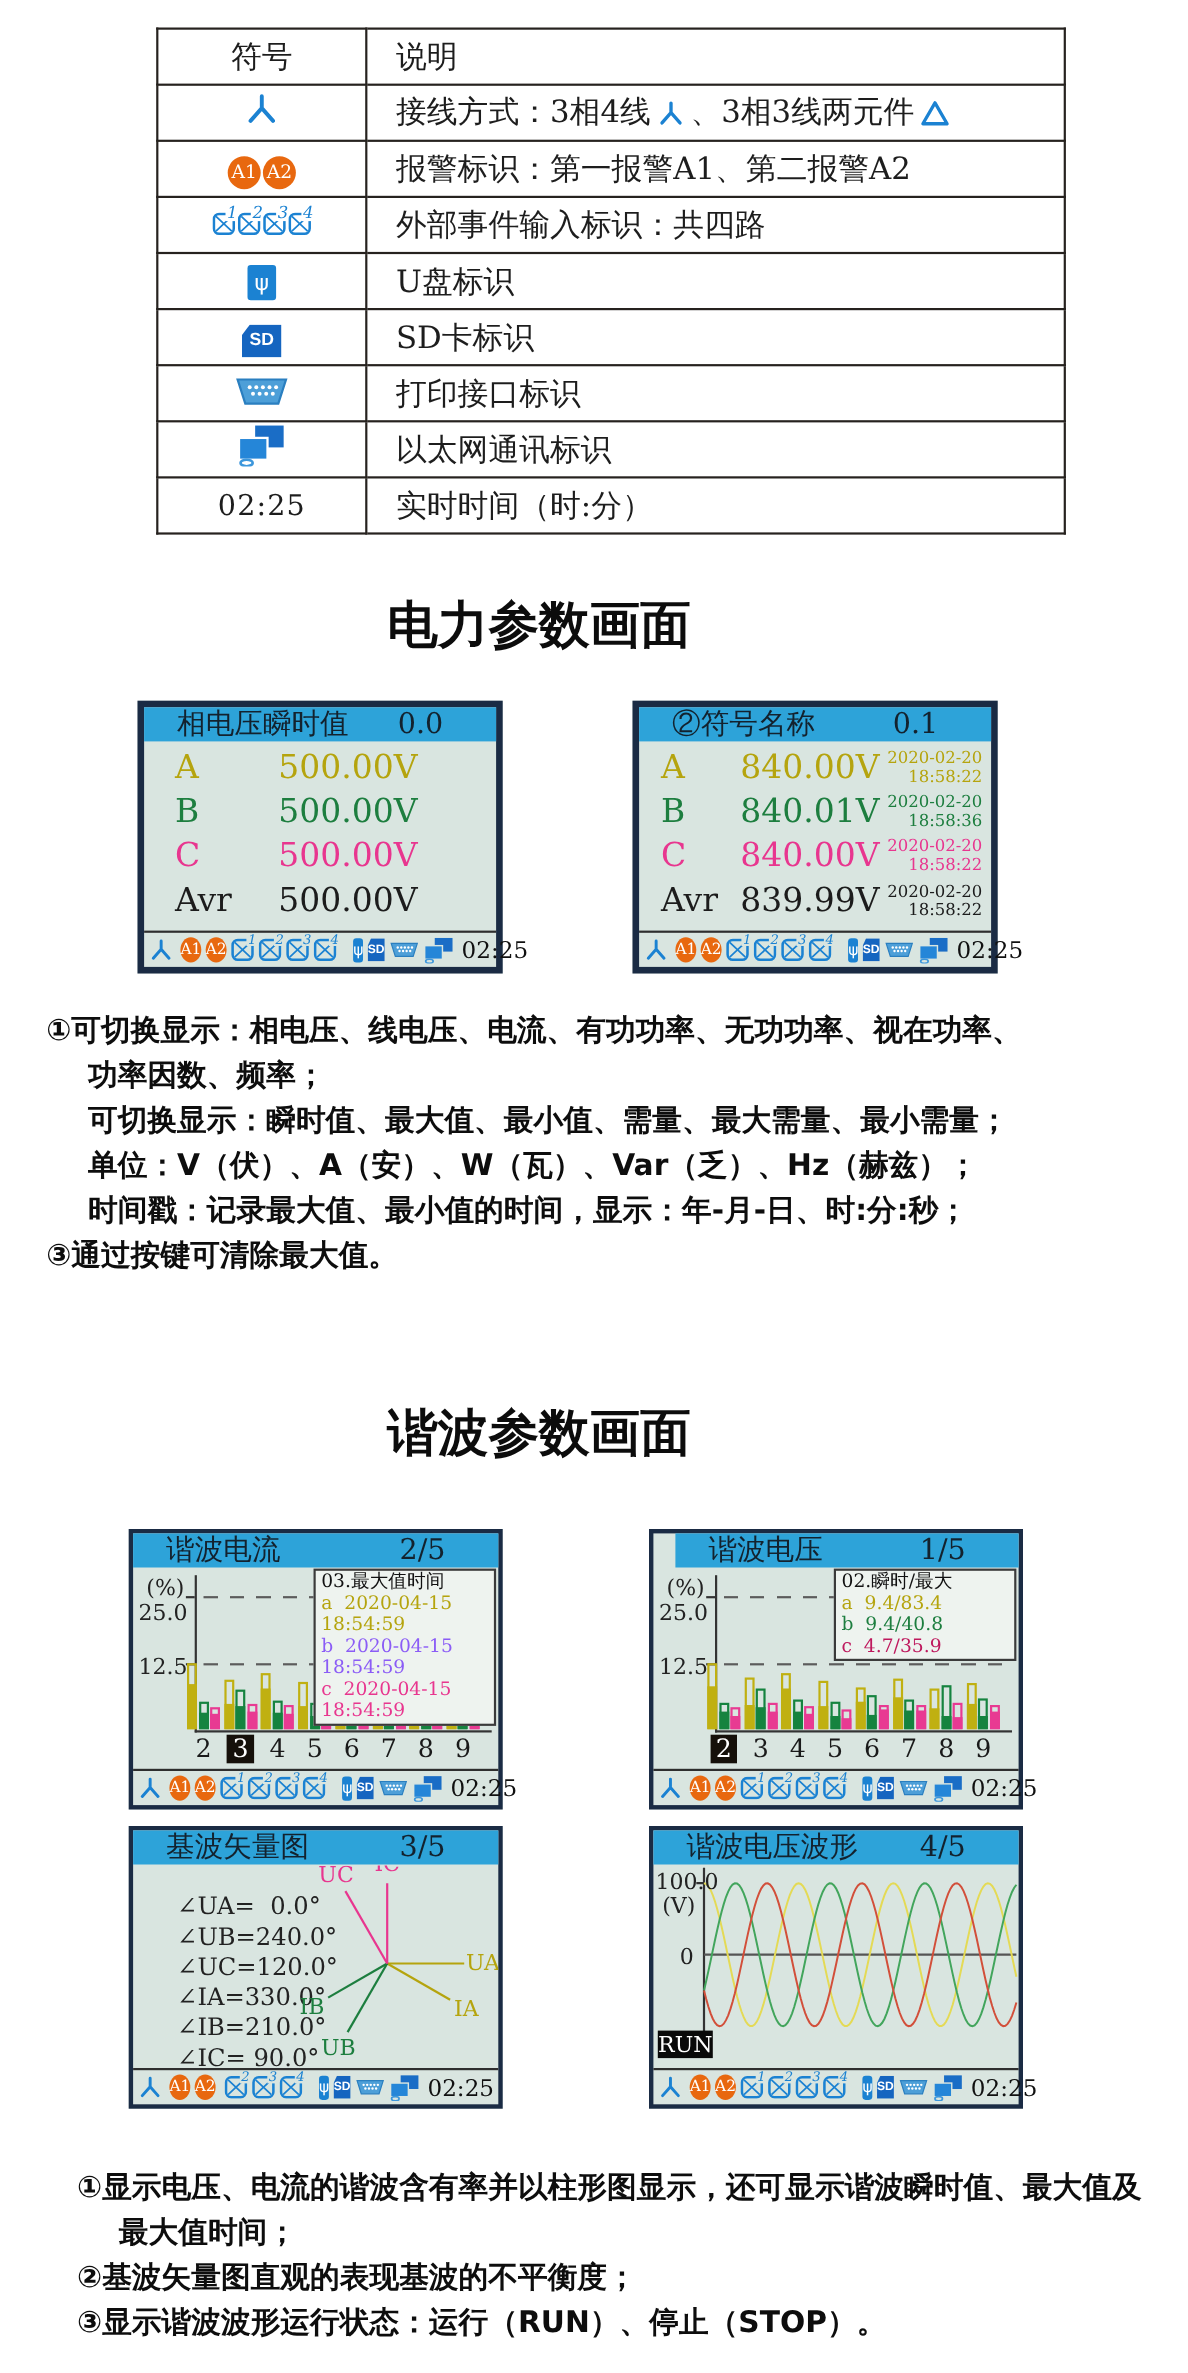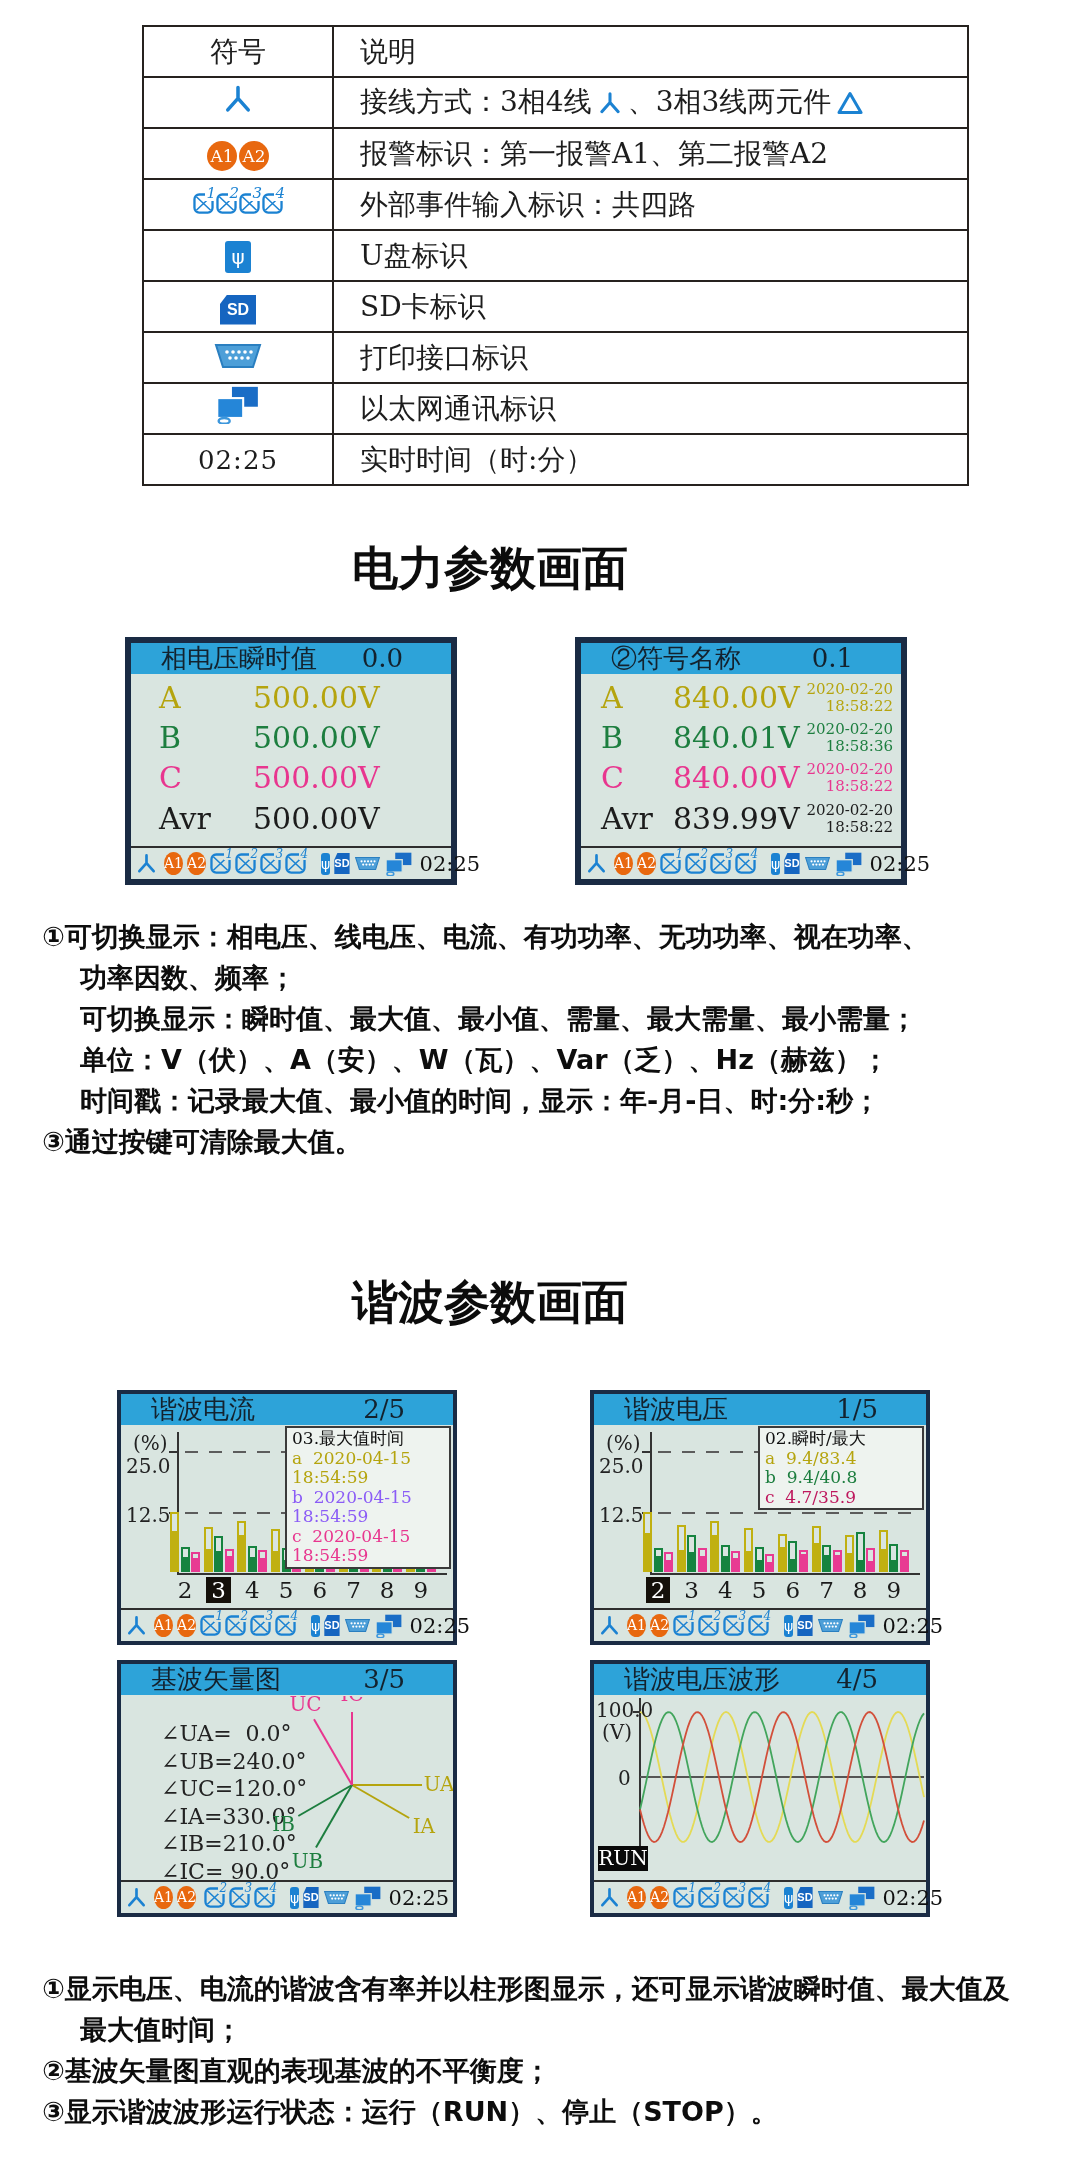--- a/index.html
+++ b/index.html
@@ -563,21 +563,21 @@
         <svg width="28" height="24" viewBox="0 0 26 22">
           <rect x="9.5" y="0.5" width="15" height="11.5" fill="#1a6dc6"></rect>
           <rect x="1" y="7" width="15" height="11.5" fill="#2586d8" stroke="#d9e5e0" stroke-width="1.2"></rect>
           <ellipse cx="5" cy="20.2" rx="3.2" ry="1.7" fill="none" stroke="#3d97dc" stroke-width="1.4"></ellipse>
         </svg>
       </span>
       <span class="sb-time">02:25</span>
     </div>
 </div>
 
-<div class="screen thin" style="left:590px;top:1390px;width:340px;height:255px;">
+<div class="screen thin" style="left:590px;top:1390px;width:340px;height:255px;padding-left:20px;">
   <div class="titlebar">
     <span class="t">谐波电压</span>
     <span class="pg">1/5</span>
   </div>
   <div class="charea">
       <div class="ax-v"></div>
            <div class="ax-h"></div>
            <div class="gline" style="top:25px;"></div>
            <div class="gline" style="top:86px;"></div>
            <div class="ytick" style="left:48px;top:25px;"></div>
@@ -940,18 +940,18 @@
         <svg width="28" height="24" viewBox="0 0 26 22">
           <rect x="9.5" y="0.5" width="15" height="11.5" fill="#1a6dc6"></rect>
           <rect x="1" y="7" width="15" height="11.5" fill="#2586d8" stroke="#d9e5e0" stroke-width="1.2"></rect>
           <ellipse cx="5" cy="20.2" rx="3.2" ry="1.7" fill="none" stroke="#3d97dc" stroke-width="1.4"></ellipse>
         </svg>
       </span>
       <span class="sb-time">02:25</span>
     </div>
 </div>
 
-<div class="notes" style="top:1968px;">
+<div class="notes" style="top:1968px;margin-left:28px;">
     <div class="ln ">①显示电压、电流的谐波含有率并以柱形图显示，还可显示谐波瞬时值、最大值及</div>
     <div class="ln ind">最大值时间；</div>
     <div class="ln ">②基波矢量图直观的表现基波的不平衡度；</div>
     <div class="ln ">③显示谐波波形运行状态：运行（RUN）、停止（STOP）。</div>
   </div>
 
 </body></html>

